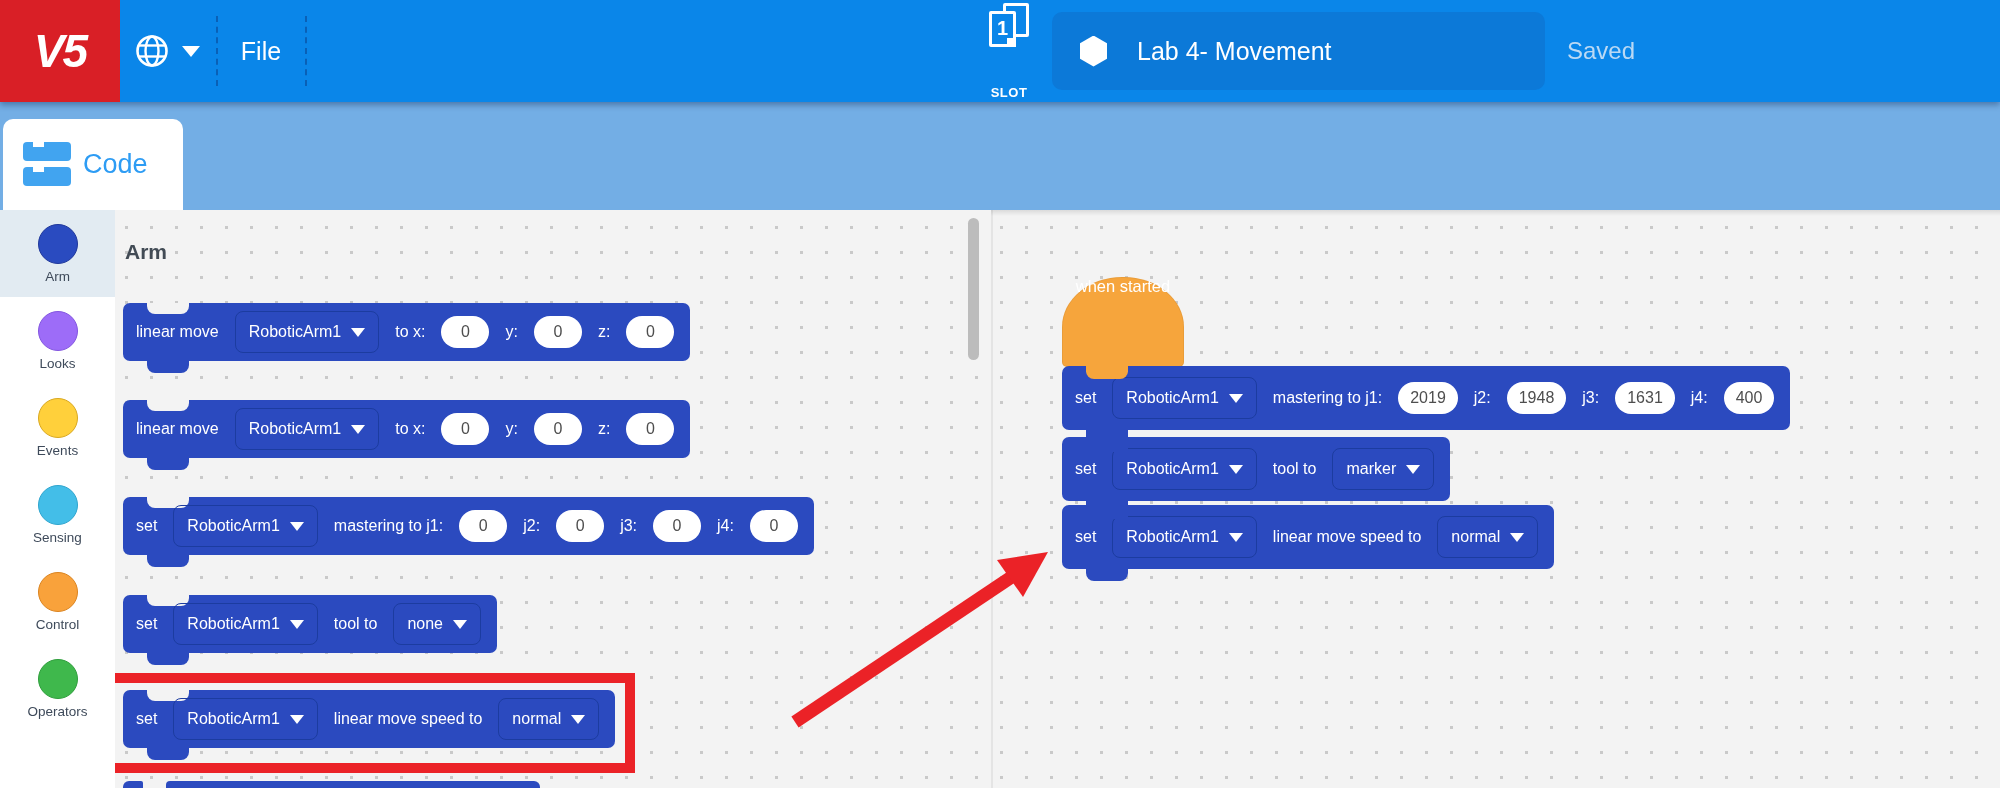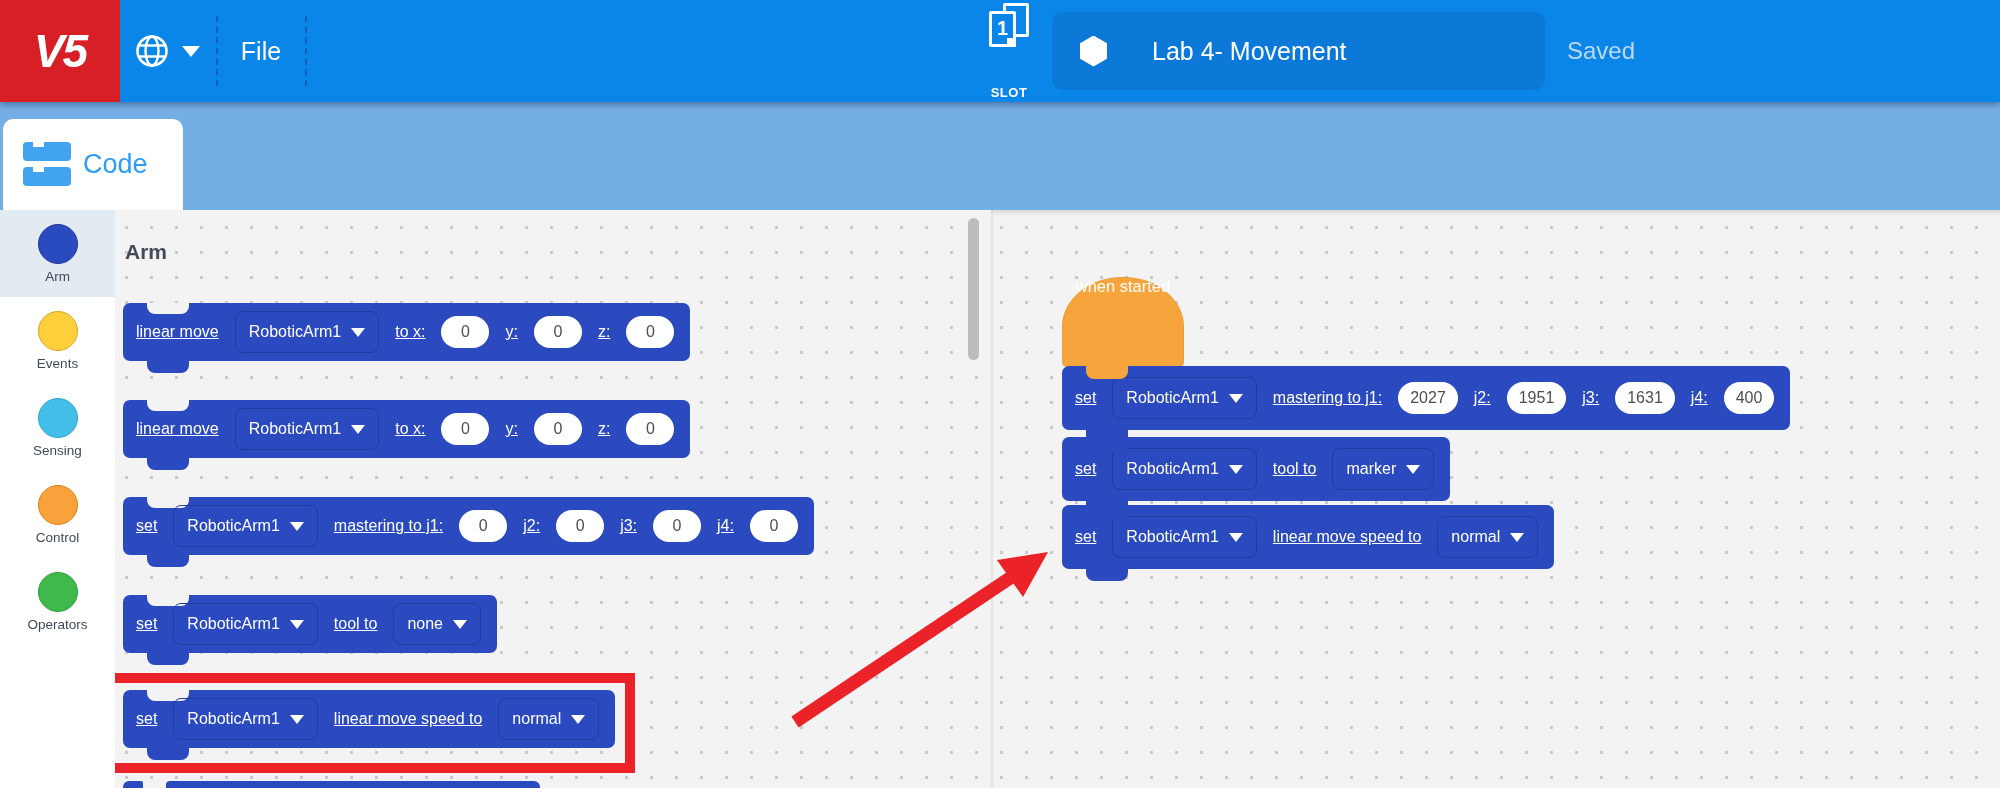--- a/index.html
+++ b/index.html
@@ -34,21 +34,21 @@
     border:3px solid #fff; border-radius:2px; }
   .slot-front { position:absolute; left:0; top:8px; width:27px; height:36px;
     border:3px solid #fff; border-radius:2px; background:var(--topbar-blue);
     display:flex; align-items:center; justify-content:center;
     color:#fff; font-weight:700; font-size:20px; }
   .slot-front::after { content:""; position:absolute; right:-3px; bottom:-3px;
     width:9px; height:9px; background:#fff; }
   .slot-label { font-size:13px; font-weight:700; letter-spacing:.5px;margin-top:32px; }
   .project-box { position:absolute; left:1052px; top:12px; width:493px; height:78px;
     background:var(--project-box-blue); border-radius:10px; display:flex; align-items:center;
-    gap:45px; padding-left:28px; cursor:pointer; }
+    gap:30px; padding-left:28px; cursor:pointer; }
   .hex { width:27px; height:31px; background:#fff;
     clip-path:polygon(50% 0,100% 25%,100% 75%,50% 100%,0 75%,0 25%); }
   .project-name { color:#fff; font-size:25px; }
   .saved { position:absolute; left:1567px; top:0; height:102px; display:flex;
     align-items:center; color:#BBD9F4; font-size:24px; }
 
   
   .subbar { position:relative; height:108px; background:var(--secondary-blue); z-index:20; }
   .tab-code { position:absolute; left:3px; bottom:0; width:180px; height:91px;
     background:#fff; border-radius:10px 10px 0 0; display:flex; align-items:center;
@@ -81,21 +81,21 @@
     border-radius:6px; background:#bcbcbc; z-index:5; cursor:pointer; }
 
   
   .block { position:relative; display:inline-flex; align-items:center; gap:16px;
     height:58px; padding:0 16px 0 13px; background:var(--block-blue);
     border-radius:7px; color:#fff; font-size:16px; white-space:nowrap; cursor:grab; }
   .block::before {  content:""; position:absolute; left:24px; top:0;
     width:42px; height:11px; background:var(--workspace-bg); border-radius:0 0 8px 8px; }
   .block::after  {  content:""; position:absolute; left:24px; bottom:-12px;
     width:42px; height:13px; background:var(--block-blue); border-radius:0 0 8px 8px; }
-  .blabel { position:relative; z-index:1;text-decoration:underline; }
+  .blabel { position:relative; z-index:1; }
   .bdrop { position:relative; z-index:1; display:inline-flex; align-items:center; gap:10px;
     border:1.5px solid var(--block-border); border-radius:8px; padding:11px 13px; cursor:pointer; }
   .bcaret { width:0; height:0; border-left:7px solid transparent;
     border-right:7px solid transparent; border-top:9px solid #fff; }
   .boval { position:relative; z-index:1; min-width:48px; height:32px; background:#fff;
     border-radius:16px; color:#4E4E4E; display:inline-flex; align-items:center;
     justify-content:center; padding:0 12px; cursor:text; }
 
   
   .red-highlight { position:absolute; left:105px; top:463px; border:10px solid var(--highlight-red);
@@ -176,20 +176,24 @@
   <div class="main">
     <div class="main-divider"></div>
     <div class="ws-topshadow"></div>
 
     <nav class="sidebar" id="sidebar">
         <div class="cat-item selected">
           <div class="cat-circle" style="background: rgb(42, 75, 192); border-color: rgb(32, 56, 155);"></div>
           <span class="cat-label">Arm</span>
         </div>
         <div class="cat-item">
+          <div class="cat-circle" style="background: rgb(157, 108, 248); border-color: rgb(131, 86, 224);"></div>
+          <span class="cat-label">Looks</span>
+        </div>
+        <div class="cat-item">
           <div class="cat-circle" style="background: rgb(255, 208, 59); border-color: rgb(217, 168, 32);"></div>
           <span class="cat-label">Events</span>
         </div>
         <div class="cat-item">
           <div class="cat-circle" style="background: rgb(67, 190, 232); border-color: rgb(47, 165, 206);"></div>
           <span class="cat-label">Sensing</span>
         </div>
         <div class="cat-item">
           <div class="cat-circle" style="background: rgb(249, 162, 59); border-color: rgb(219, 132, 32);"></div>
           <span class="cat-label">Control</span>
@@ -281,23 +285,23 @@
     </div>
     <div class="hat-nub"></div>
 
     <div class="wblock" id="wb0" style="top:156px"><div class="block">
           <span class="blabel">set</span>
           <span class="bdrop">
             <span>RoboticArm1</span>
             <i class="bcaret"></i>
           </span>
           <span class="blabel">mastering to j1:</span>
-          <span class="boval">2027</span>
+          <span class="boval">2019</span>
           <span class="blabel">j2:</span>
-          <span class="boval">1951</span>
+          <span class="boval">1948</span>
           <span class="blabel">j3:</span>
           <span class="boval">1631</span>
           <span class="blabel">j4:</span>
           <span class="boval">400</span>
         </div></div>
     <div class="ws-connector" style="top:216px; height:26px"></div>
     <div class="wblock" id="wb1" style="top:227px"><div class="block">
           <span class="blabel">set</span>
           <span class="bdrop">
             <span>RoboticArm1</span>

